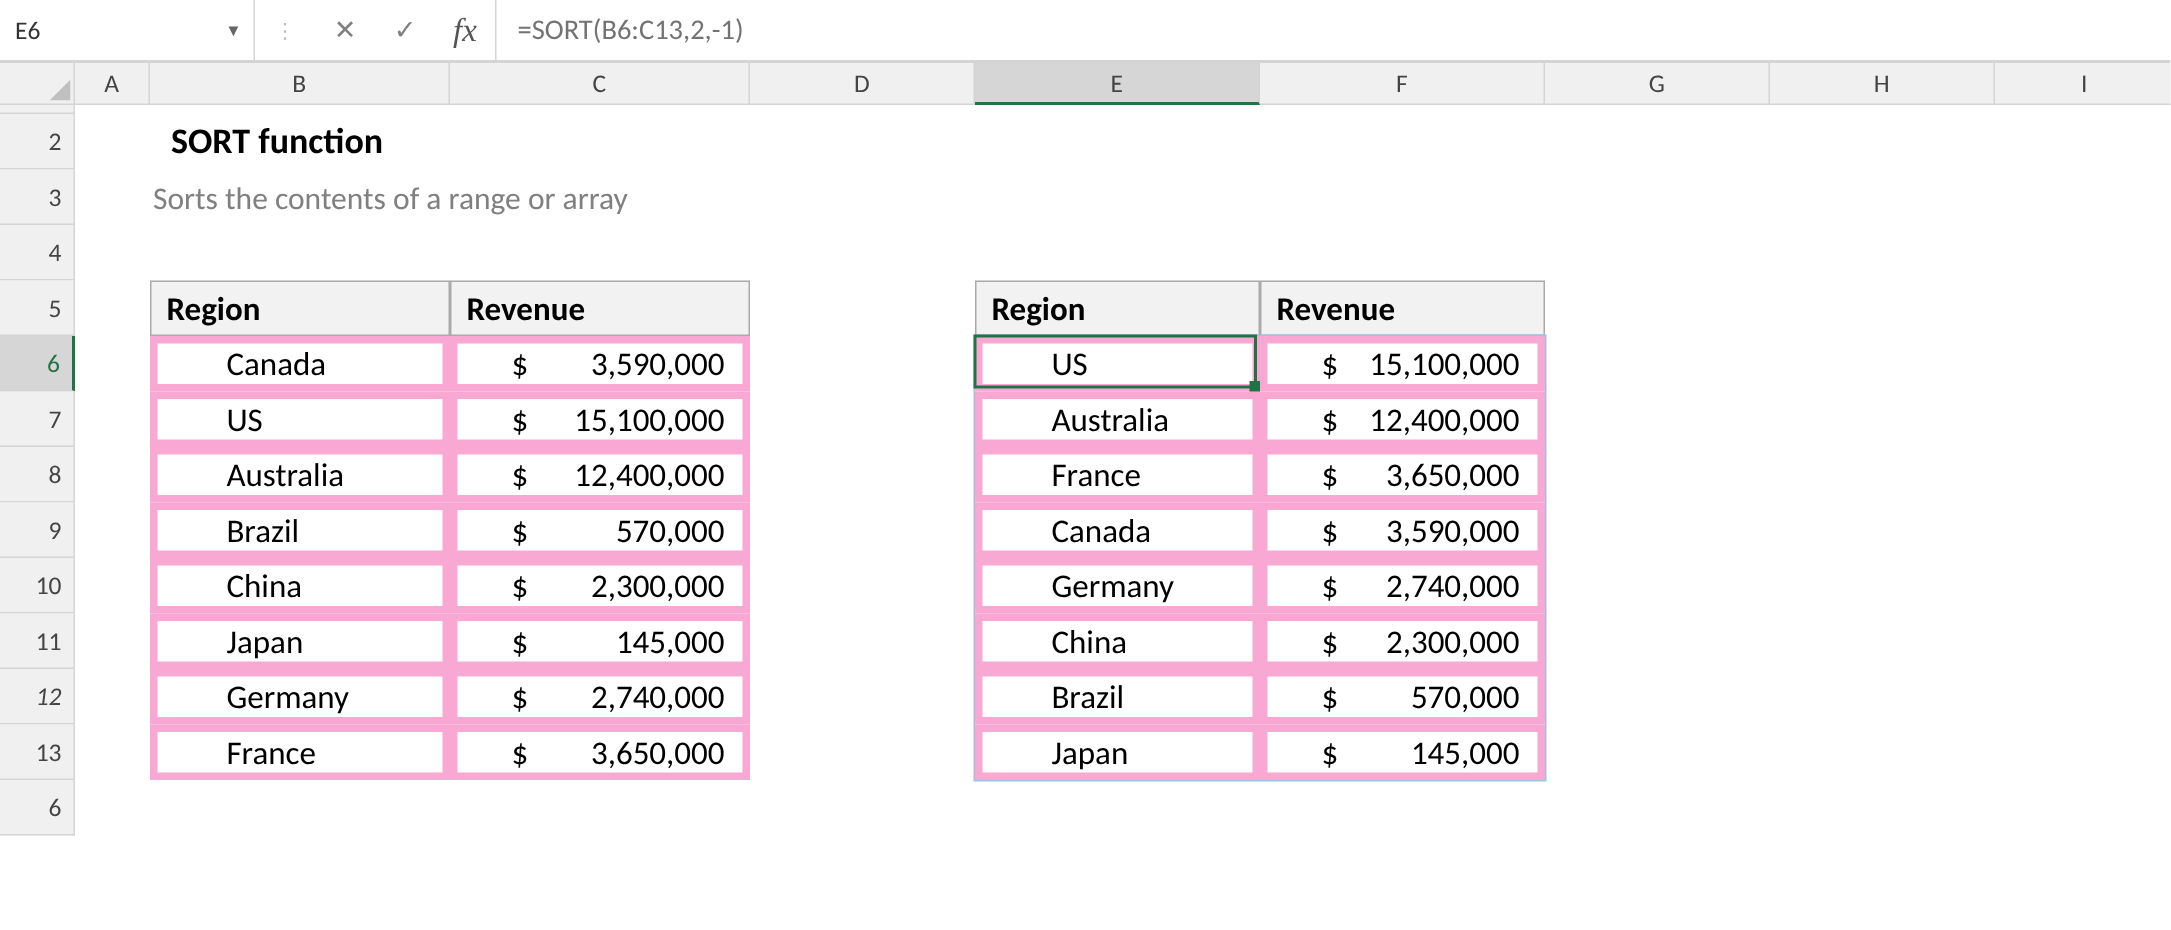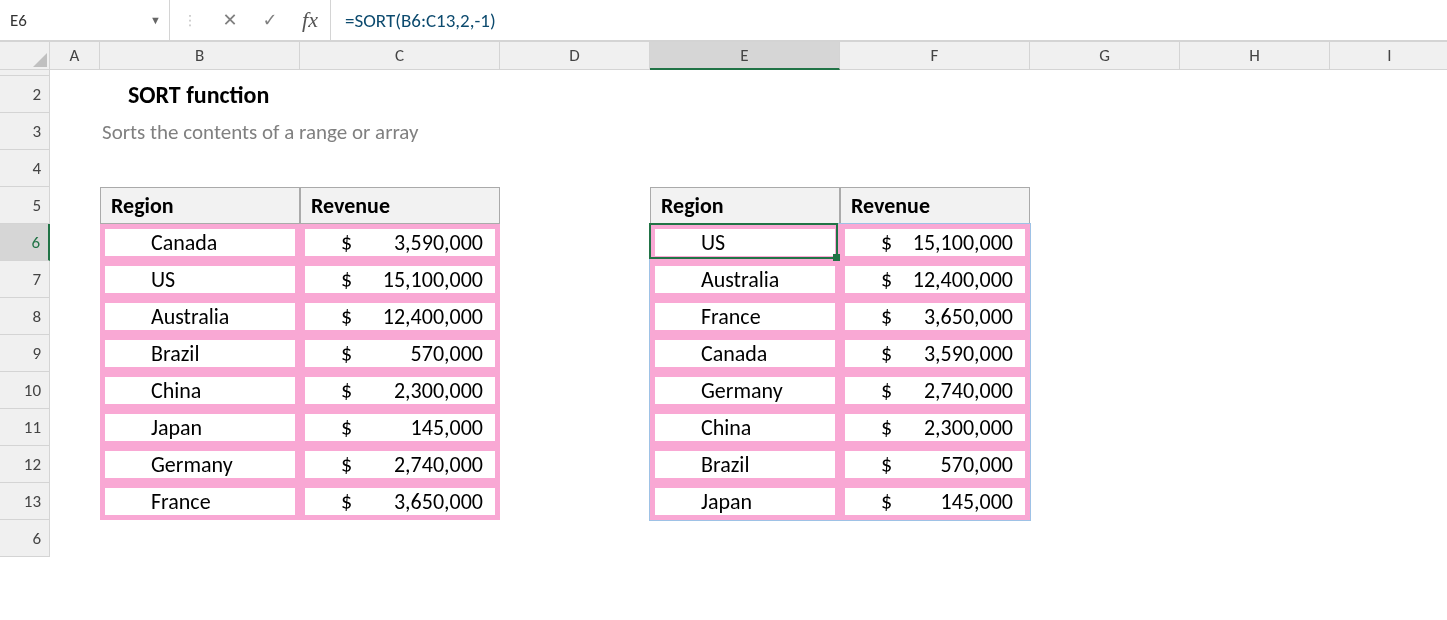--- a/index.html
+++ b/index.html
@@ -60,21 +60,21 @@
     color: #555;
     font-size: 22px;
   }
   .formula-input {
     flex: 1;
     height: 100%;
     display: flex;
     align-items: center;
     padding-left: 14px;
     font-size: 19px;
-    color: #0c4a6e;
+    color: #737373;
   }
   .grid-area {
     display: flex;
     height: 576px;
     position: relative;
   }
   .col-headers {
     display: flex;
     height: 28px;
     margin-left: 50px;
@@ -218,26 +218,26 @@
       <div class="row-header" style="height: 37px;">2</div>
       <div class="row-header" style="height: 37px;">3</div>
       <div class="row-header" style="height: 37px;">4</div>
       <div class="row-header" style="height: 37px;">5</div>
       <div class="row-header active" style="height: 37px;">6</div>
       <div class="row-header" style="height: 37px;">7</div>
       <div class="row-header" style="height: 37px;">8</div>
       <div class="row-header" style="height: 37px;">9</div>
       <div class="row-header" style="height: 37px;">10</div>
       <div class="row-header" style="height: 37px; padding-left: 40px;">11</div>
-      <div class="row-header" style="height: 37px;">12</div>
+      <div class="row-header" style="height: 37px; font-style: italic;">12</div>
       <div class="row-header" style="height: 37px;">13</div>
       <div class="row-header" style="height: 37px;">6</div>
     </div>
   <div class="cells" id="cells">
-      <div class="cell title" style="left: 64px; top: 6px; width: 550px; height: 37px;">SORT function</div>
+      <div class="cell title" style="left: 50px; top: 6px; width: 550px; height: 37px;">SORT function</div>
       <div class="cell subtitle" style="left: 38px; top: 43px; width: 740px; height: 37px;">Sorts the contents of a range or array</div>
       <div class="cell th" style="left: 50px; top: 117px; width: 200px; height: 37px;">Region</div>
       <div class="cell th" style="left: 250px; top: 117px; width: 200px; height: 37px;">Revenue</div>
       <div class="cell td" style="left: 50px; top: 154px; width: 200px; height: 37px;">&nbsp;&nbsp;Canada</div>
       <div class="cell td money" style="left: 250px; top: 154px; width: 200px; height: 37px;">
         <span class="dollar">$</span>
         <span class="num">3,590,000</span>
       </div>
       <div class="cell td" style="left: 50px; top: 191px; width: 200px; height: 37px;">&nbsp;&nbsp;US</div>
       <div class="cell td money" style="left: 250px; top: 191px; width: 200px; height: 37px;">

